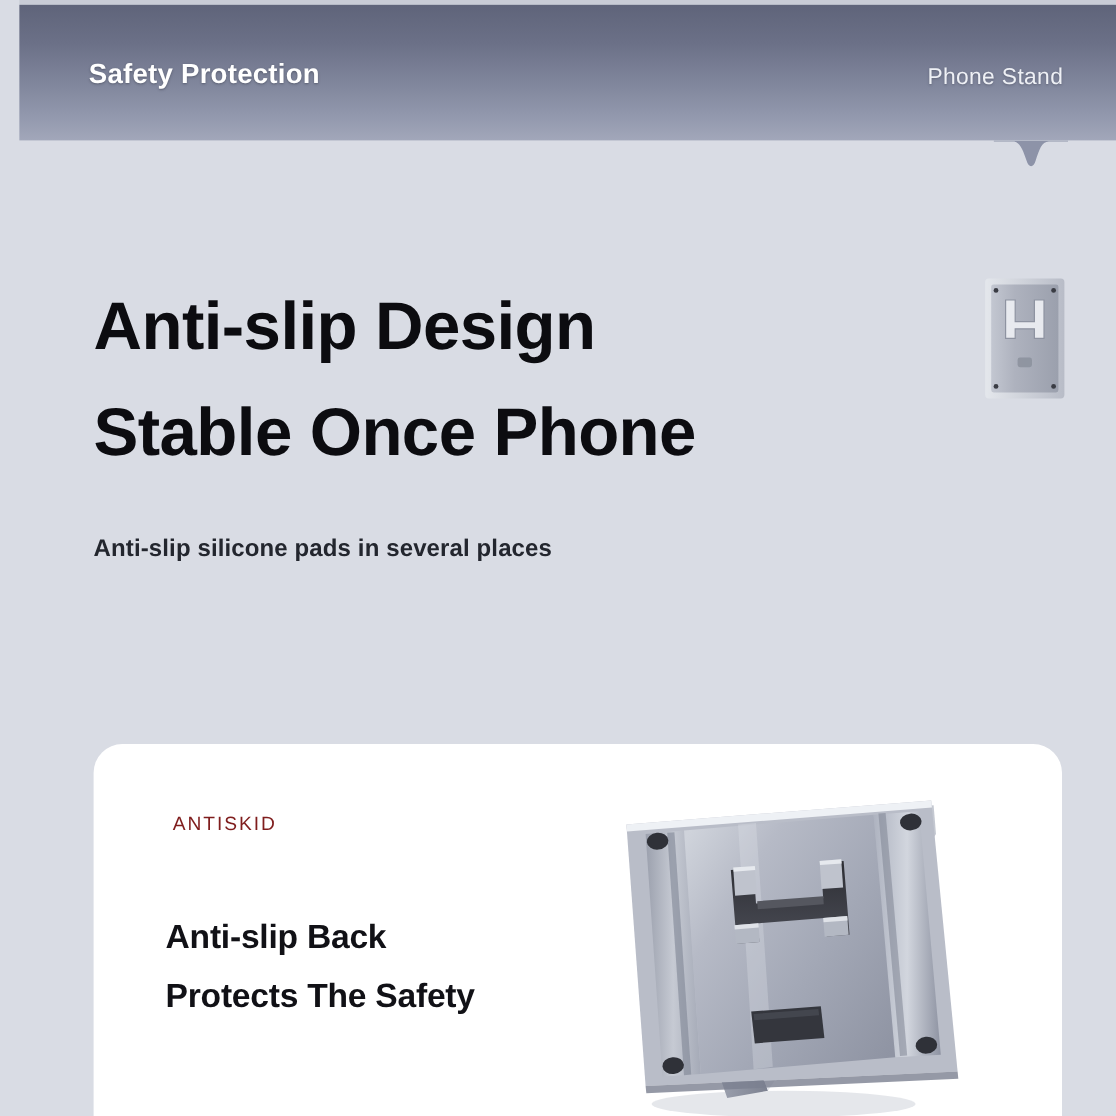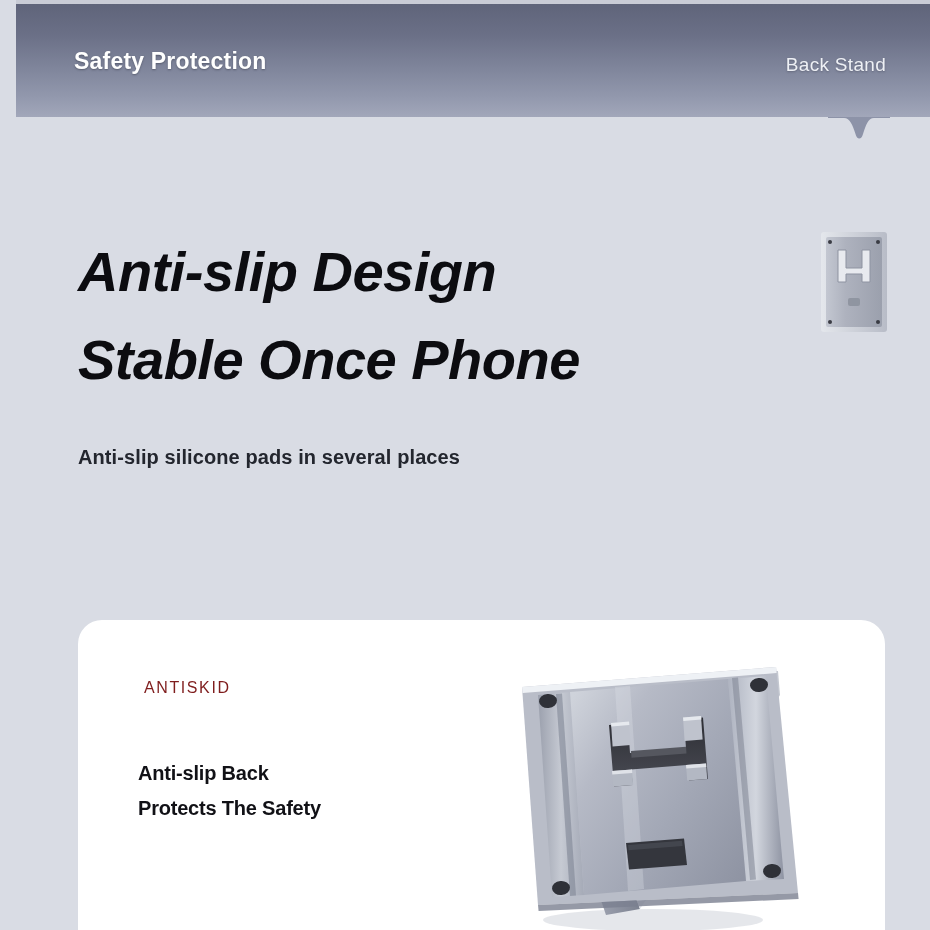--- a/index.html
+++ b/index.html
@@ -96,21 +96,20 @@
     width: 700px;
   }
 
   .hero-line {
     font-size: 56px;
     font-weight: bold;
     color: #0c0c10;
     line-height: 1.58;
     letter-spacing: -0.5px;
     white-space: nowrap;
-    font-style: italic;
   }
 
   .hero-sub {
     position: absolute;
     left: 62px;
     top: 435px;
     width: 640px;
   }
   .hero-sub-line {
     font-size: 20px;
@@ -152,21 +151,21 @@
     font-weight: normal;
   }
 
   .card-heading {
     position: absolute;
     left: 122px;
     top: 756px;
     width: 460px;
   }
   .card-heading-line {
-    font-size: 20px;
+    font-size: 28px;
     font-weight: bold;
     color: #111116;
     line-height: 1.75;
     letter-spacing: -0.2px;
     white-space: nowrap;
   }
 
   
   .product-big {
     position: absolute;
@@ -181,21 +180,21 @@
 <body>
 
 <div class="page">
 
   <div class="top-sliver">
     <div class="ghost-text">—————————————</div>
   </div>
 
   <div class="header">
     <div class="header-title">Safety Protection</div>
-    <div class="header-sub">Back Stand</div>
+    <div class="header-sub">Phone Stand</div>
   </div>
 
   <svg class="header-notch" viewBox="0 0 62 30" preserveAspectRatio="none">
     <path d="M0,0 L62,0 L62,1 L46,1 C40,1 38,8 35,17 C33.5,23 29,23 27.5,17 C24.5,8 22,1 16,1 L0,1 Z" fill="#8d93a8"></path>
   </svg>
 
   <div class="hero">
     <div class="hero-line">Anti-slip Design</div>
     <div class="hero-line">Stable Once Phone</div>
   </div>

